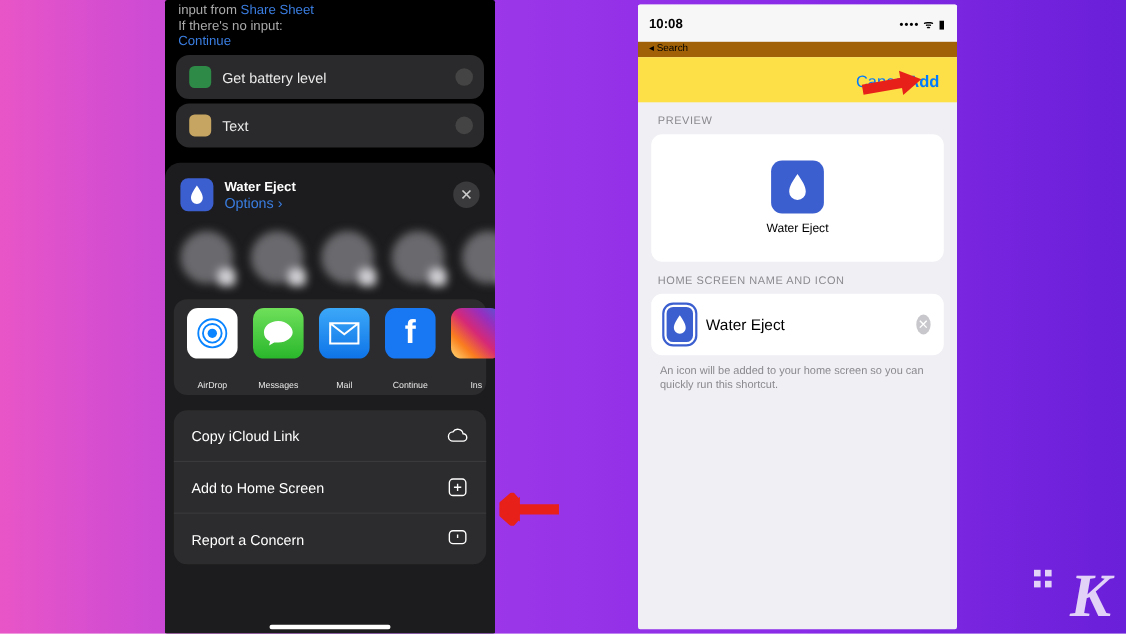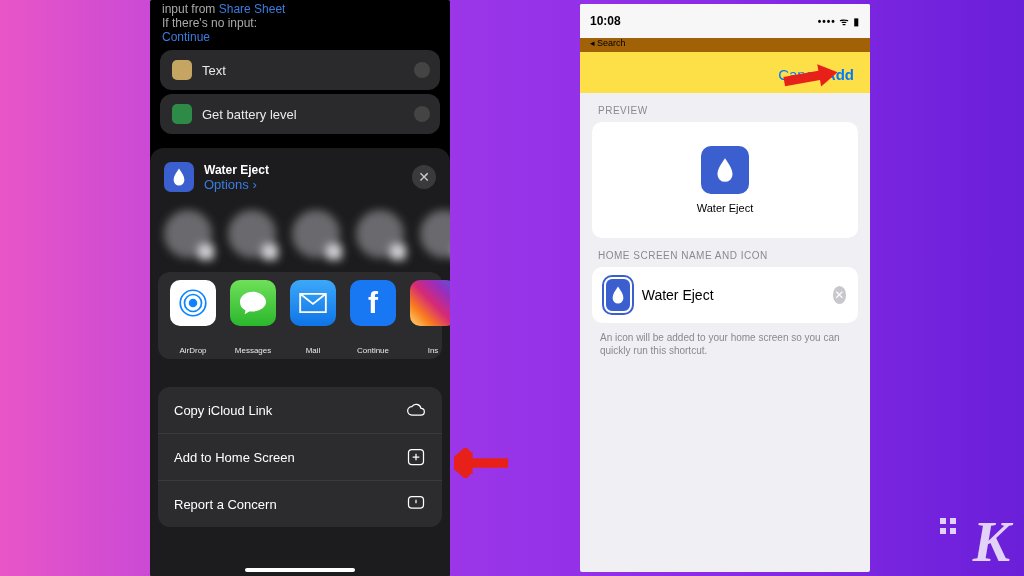--- a/index.html
+++ b/index.html
@@ -69,21 +69,21 @@
 .airdrop svg { width: 34px; height: 34px; }
 .messages { background: linear-gradient(#6fe05a, #2ab72c); }
 .messages svg { width: 30px; height: 28px; fill: #fff; }
 .mail { background: linear-gradient(#3ca8f8, #0e74e8); }
 .mail svg { width: 30px; height: 22px; fill: #fff; }
 .facebook { background: #1877f2; color: #fff; font-size: 30px; font-weight: 800;
   font-family: Arial; line-height: 46px; }
 .instagram { background: linear-gradient(45deg,#feda75,#fa7e1e,#d62976,#962fbf,#4f5bd5); }
 
 .actions-panel {
-  background: #2c2c2e; border-radius: 12px; margin: 28px 8px 0;
+  background: #2c2c2e; border-radius: 12px; margin: 14px 8px 0;
 }
 .action-row {
   display: flex; align-items: center; justify-content: space-between;
   padding: 13px 16px; color: #fff; font-size: 13px;
   border-bottom: 1px solid #3a3a3c;
 }
 .action-row:last-child { border-bottom: none; }
 .action-row svg { width: 20px; height: 20px; stroke: #fff; fill: none; stroke-width: 1.5; }
 .home-indicator { position: absolute; bottom: 4px; left: 50%; transform: translateX(-50%);
   width: 110px; height: 4px; background: #fff; border-radius: 3px; }
@@ -162,27 +162,27 @@
 
 <div class="phone-left">
   <div class="pl-dimmed">
     <span>input from</span>
     <span class="link">Share Sheet</span><br>
     <span>If there's no input:</span><br>
     <span class="link">Continue</span>
   </div>
 
   <div class="pl-action-block">
+    <span class="pl-icon-sq"></span>
+    <span>Get battery level</span>
+    <span class="pl-close-dot"></span>
+  </div>
+  <div class="pl-action-block">
     <span class="pl-icon-sq tan"></span>
     <span>Text</span>
-    <span class="pl-close-dot"></span>
-  </div>
-  <div class="pl-action-block">
-    <span class="pl-icon-sq"></span>
-    <span>Get battery level</span>
     <span class="pl-close-dot"></span>
   </div>
 
   <div class="share-panel">
     <div class="share-header">
       <div class="share-app-icon">
         <svg viewBox="0 0 20 26">
             <path d="M10 2 C6 8 3 12 3 17 a7 7 0 0 0 14 0 C17 12 14 8 10 2 Z"></path>
           </svg>
       </div>

